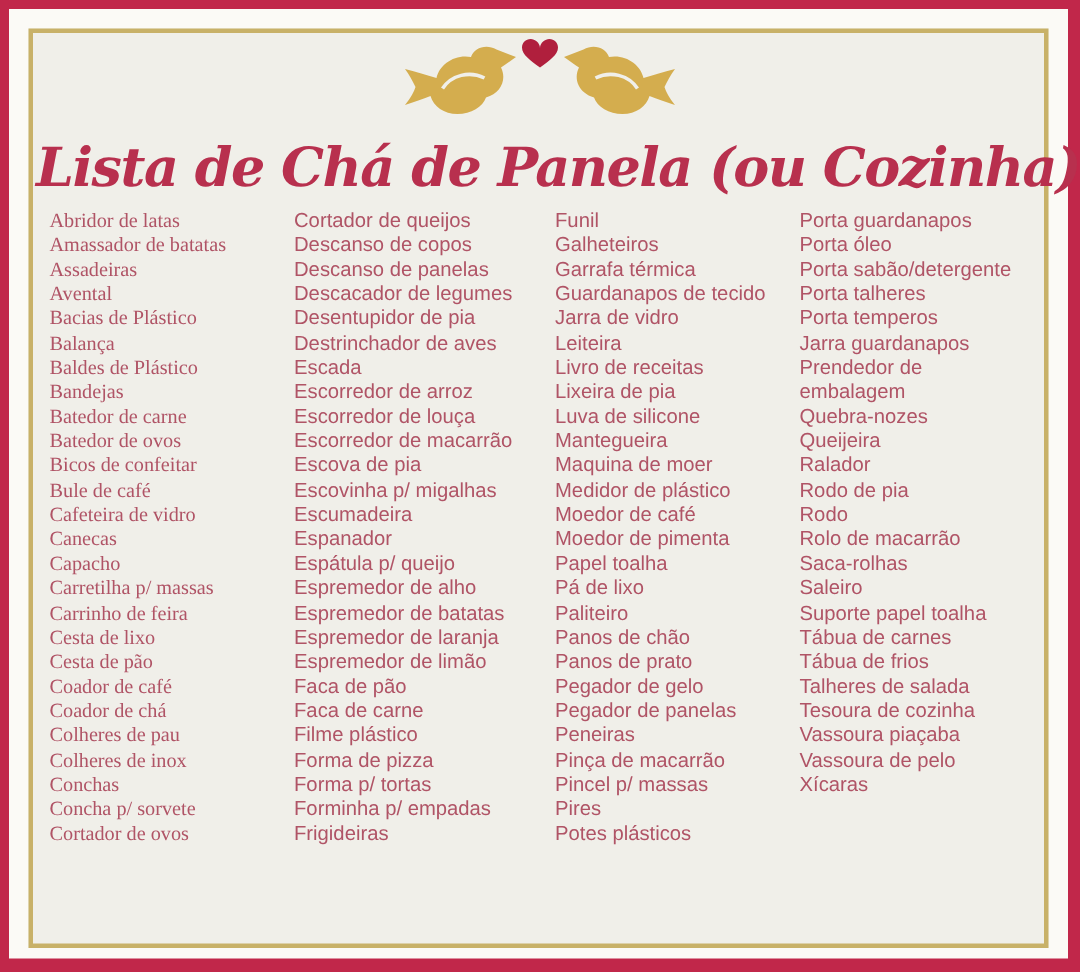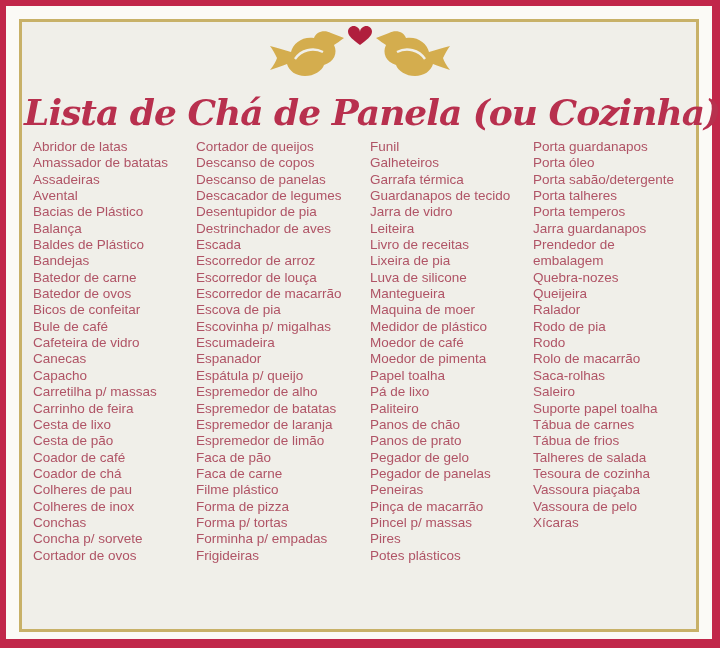--- a/index.html
+++ b/index.html
@@ -46,21 +46,21 @@
     top: 139px; left: 0; right: 0; bottom: 0;
   }
   .col {
     position: absolute;
     top: 0;
     font-size: 13.5px;
     line-height: 16.35px;
     color: #b05466;
     white-space: pre-line;          
   }
-  .col-1 { left: 33px;  width: 162px; }
+  .col-1 { left: 33px;  width: 162px; font-family: Liberation Serif, serif; }
   .col-2 { left: 196px; width: 172px; }
   .col-3 { left: 370px; width: 162px; }
   .col-4 { left: 533px; width: 162px; }
   .item { }
 </style>
 </head>
 <body>
 
 <div class="canvas">
   <div class="frame-white"></div>

